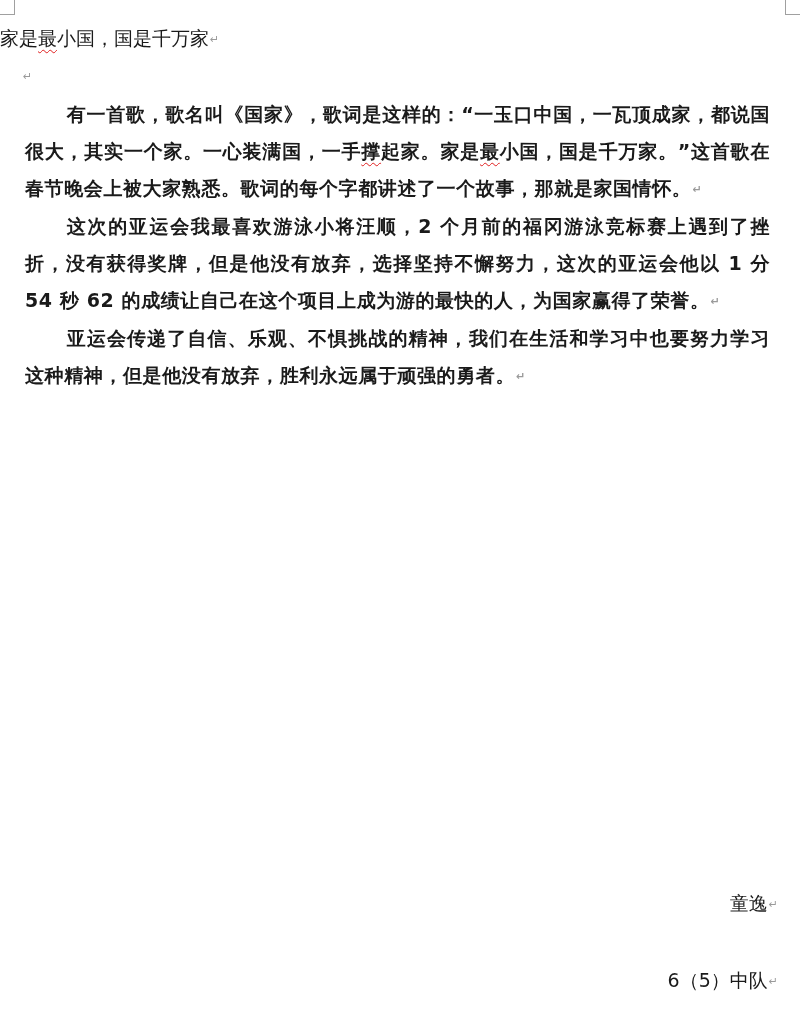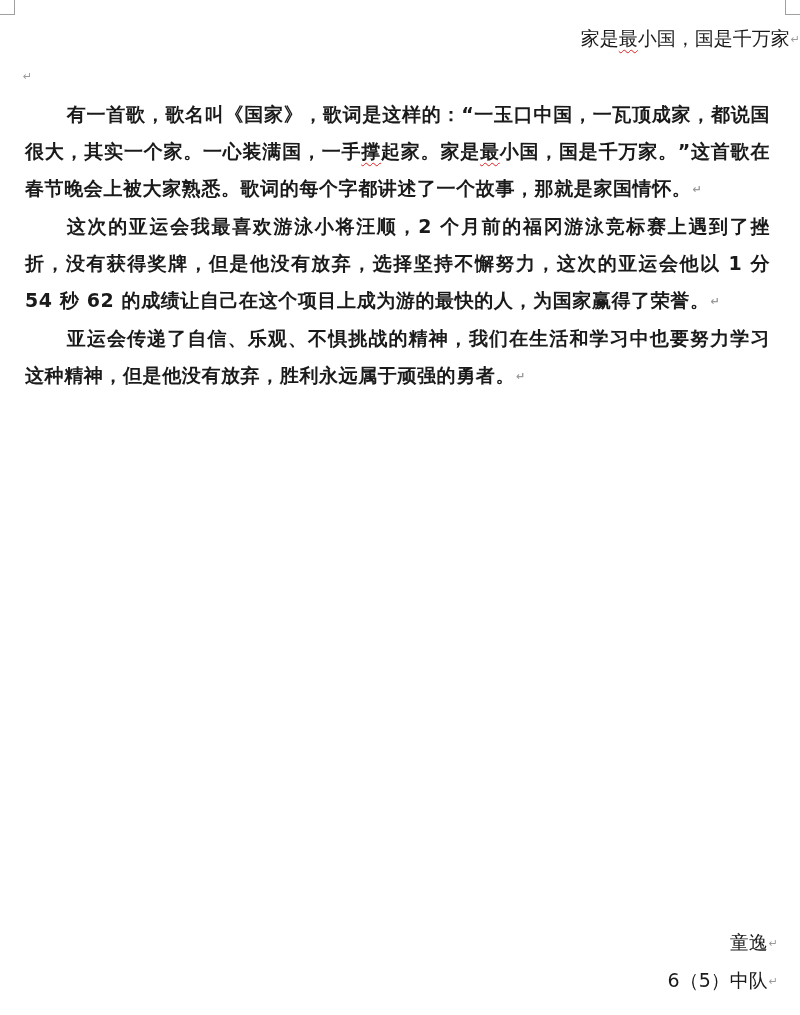--- a/index.html
+++ b/index.html
@@ -1,28 +1,28 @@
 <!DOCTYPE html>
 <html><head>
 <meta charset="utf-8">
 <style>
   html, body { margin: 0; padding: 0; background: #ffffff; }
   body { width: 800px; height: 1015px; position: relative; overflow: hidden;
          font-family: "DejaVu Sans", "Liberation Sans", sans-serif; color: #1a1a1a; }
   .corner { position: absolute; border-color: #a0a0a0; border-style: solid; width: 14px; height: 14px; }
   .corner.tl { left: 0; top: 0; border-width: 0 1px 1px 0; }
   .corner.tr { right: 0; top: 0; border-width: 0 0 1px 1px; }
-  .title { position: absolute; top: 24px; left: 0; width: 800px; text-align: right; font-size: 19px; line-height: 28px; }
+  .title { position: absolute; top: 24px; left: 0; width: 800px; text-align: left; font-size: 19px; line-height: 28px; }
   .mark { color: #9a9a9a; font-size: 11px; margin-left: 1px; vertical-align: middle; }
   .empty-para { position: absolute; top: 66px; left: 22px; }
   .body { position: absolute; top: 96px; left: 25px; width: 745px; font-size: 19px; line-height: 37px; }
   .para { margin: 0; text-indent: 2.2em; text-align: justify; letter-spacing: 0.6px; font-weight: bold; }
   .squiggle { text-decoration: underline wavy #e02020; text-decoration-thickness: 1px; text-underline-offset: 4px; }
   .sign { position: absolute; right: 22px; font-size: 19px; line-height: 28px; text-align: right; }
-  .sign.name { top: 928px; }
+  .sign.name { top: 889px; }
   .sign.team { top: 966px; margin-left: 24px; }
 </style>
 </head>
 <body>
 
 <div class="corner tl"></div>
 <div class="corner tr"></div>
 
 <div class="title"><span>家是</span><span class="squiggle">最</span><span>小国，国是千万家</span><span class="mark">↵</span></div>
 

